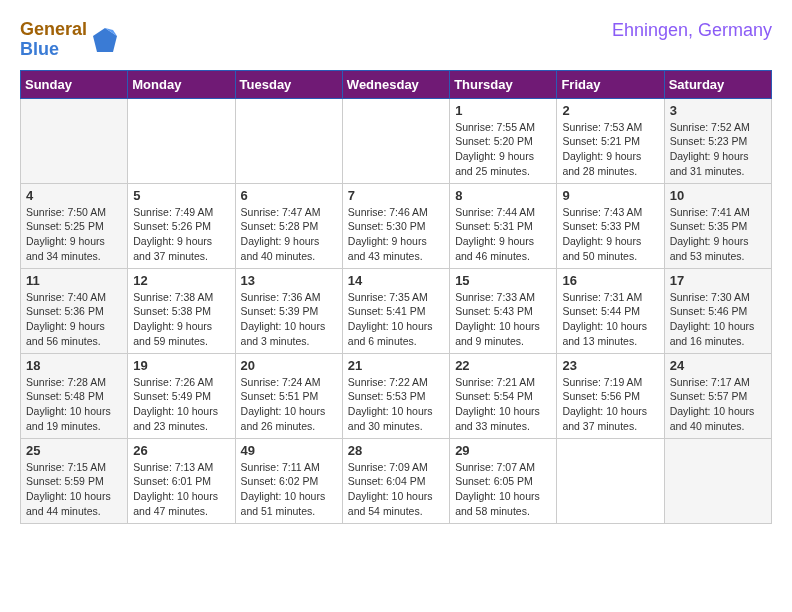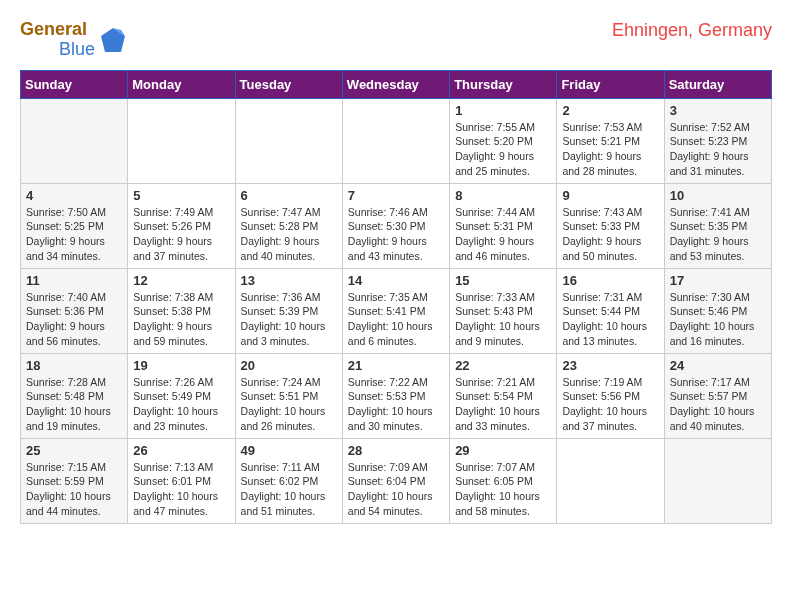--- a/index.html
+++ b/index.html
@@ -25,40 +25,39 @@
       flex-direction: column;
       line-height: 1.1;
     }
     .logo-general {
       font-size: 18px;
       font-weight: bold;
       color: #a16207;
     }
     .logo-blue {
       font-size: 18px;
-      font-weight: normal;
+      font-weight: bold;
       color: #3a7bd5;
-      margin-left: 39px;
     }
     .logo-icon {
       width: 32px;
       height: 32px;
       margin-left: 2px;
     }
     .title-area {
       text-align: right;
     }
     .month-title {
       font-size: 36px;
       font-weight: bold;
       color: #333;
     }
     .location-title {
       font-size: 18px;
-      color: #ef4444;
+      color: #8b5cf6;
     }
     table {
       width: 100%;
       border-collapse: collapse;
     }
     thead th {
       background-color: #701a75;
       color: #fff;
       font-size: 13px;
       font-weight: bold;

